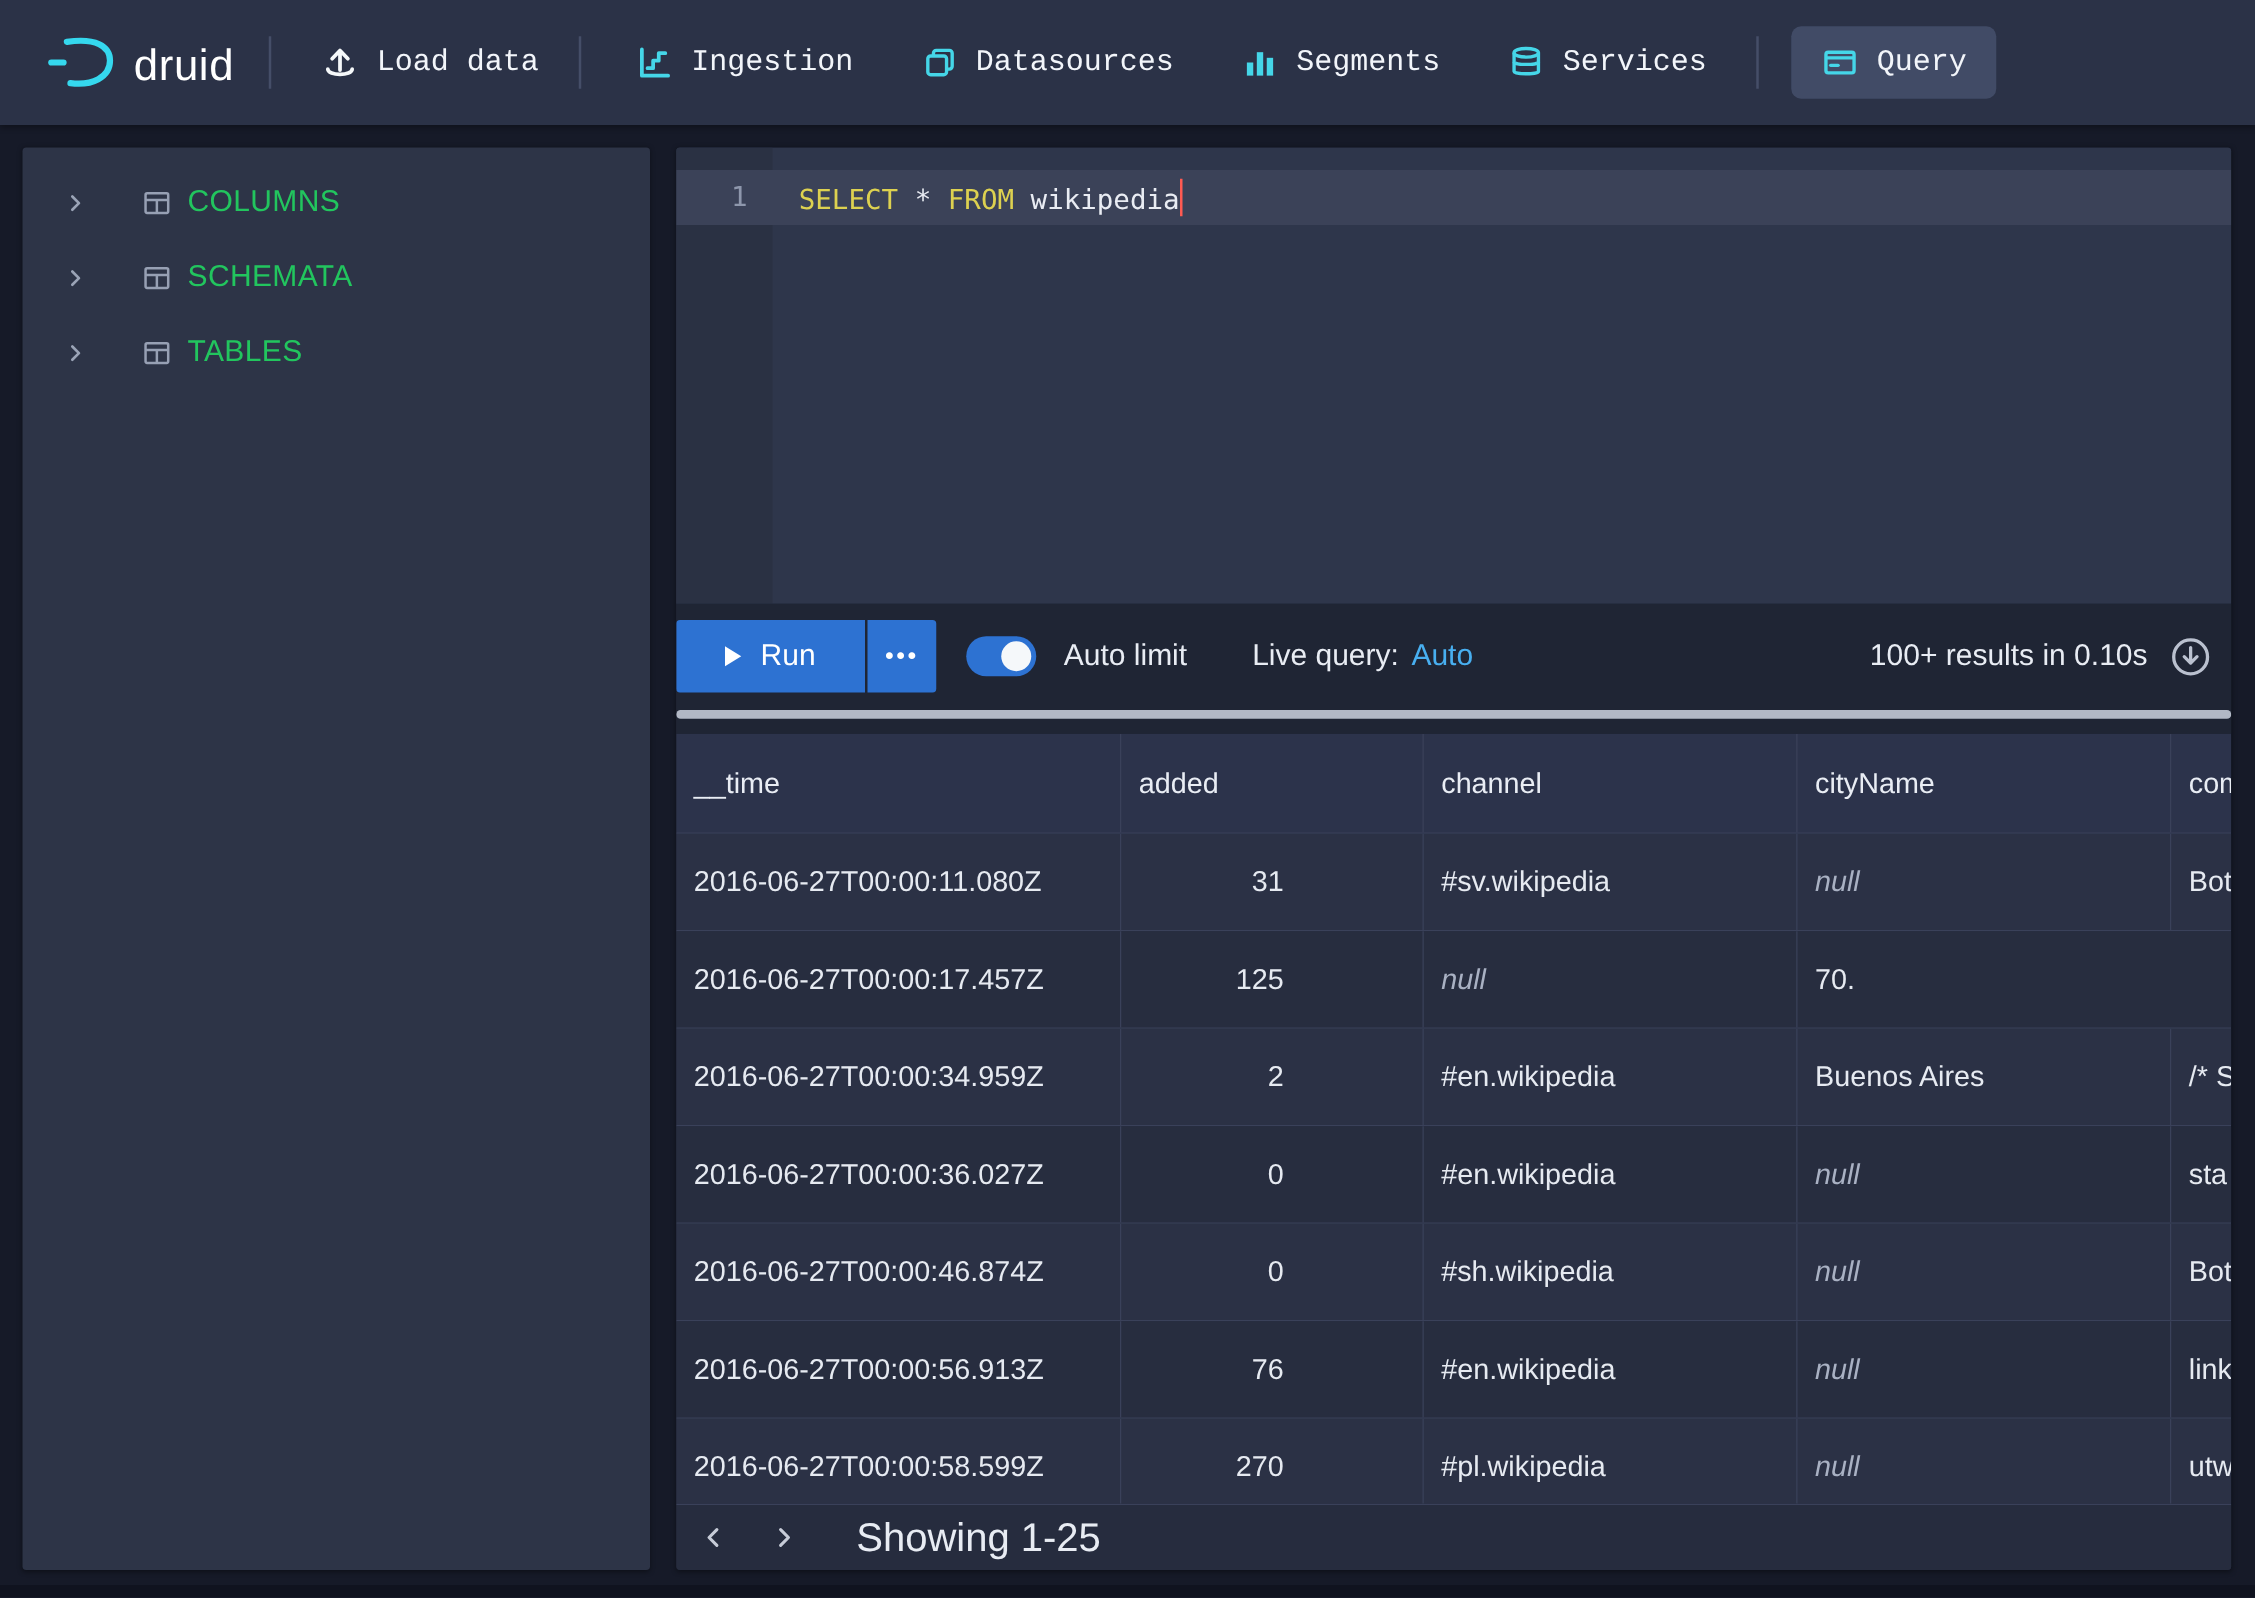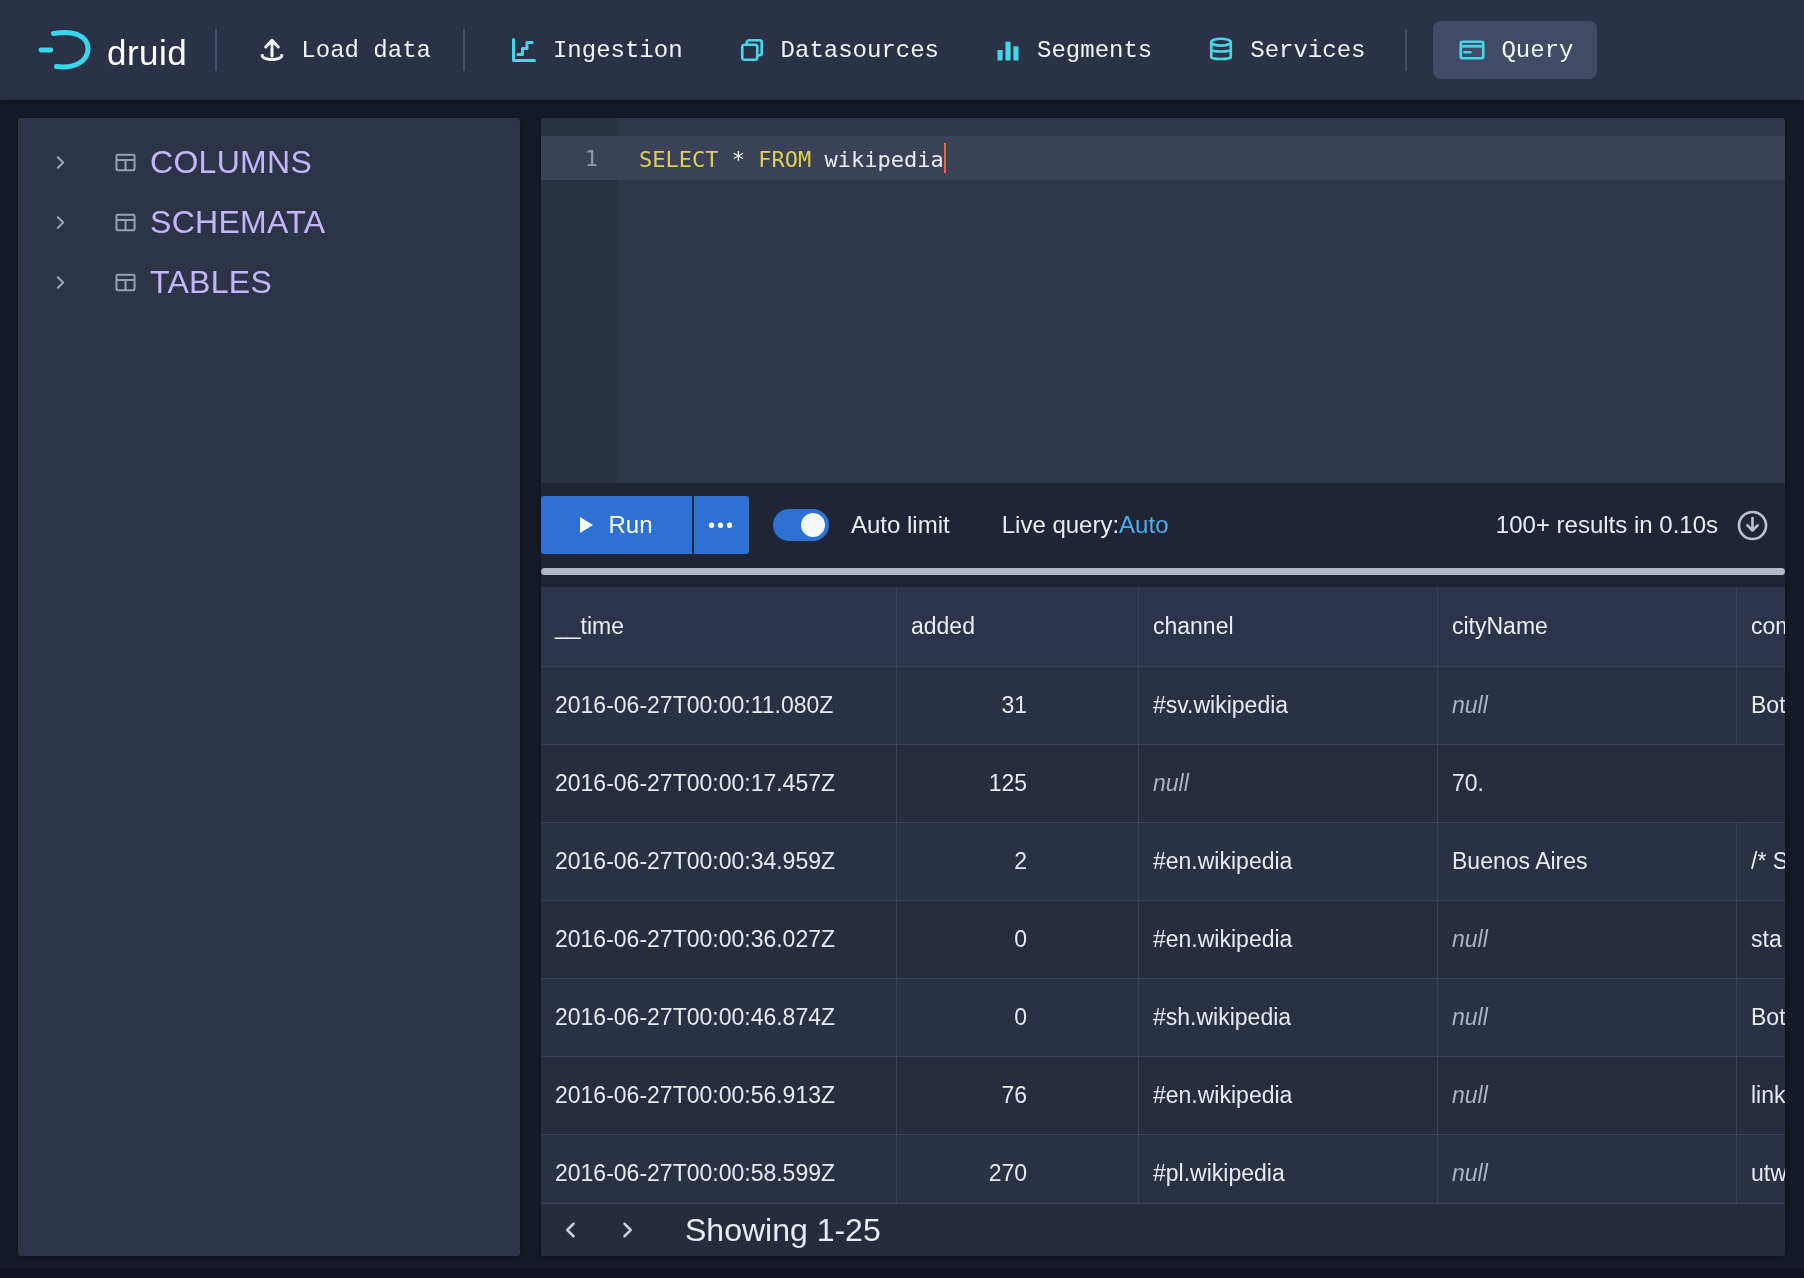--- a/index.html
+++ b/index.html
@@ -22,21 +22,21 @@
   
   .sidebar{position:absolute;left:18px;top:118px;width:502px;height:1138px;background:#2d3447;
            border-radius:3px;box-shadow:0 1px 4px rgba(0,0,0,.4);}
   .sidebar-header{display:flex;align-items:center;justify-content:space-between;
                   padding:36px 26px 20px 30px;cursor:pointer;}
   .sidebar-title{color:#eceff5;font-size:27px;letter-spacing:.4px;}
   .tree{margin-top:14px;}
   .tree-item{display:flex;align-items:center;height:60px;padding-left:34px;cursor:pointer;}
   .tree-chevron{margin-right:44px;display:flex;flex:none;}
   .tree-icon{margin-right:12px;display:flex;flex:none;}
-  .tree-label{color:#c4b5fd;font-size:32px;letter-spacing:.3px;}
+  .tree-label{color:#22c55e;font-size:24px;letter-spacing:.3px;}
 
   
   .main{position:absolute;left:541px;top:118px;width:1244px;height:1138px;background:#232939;
         border-radius:3px;display:flex;flex-direction:column;overflow:hidden;
         box-shadow:0 1px 4px rgba(0,0,0,.4);}
 
   
   .editor{position:relative;height:365px;background:#2e364b;flex:none;cursor:text;}
   .editor-gutter-bg{position:absolute;left:0;top:0;bottom:0;width:77px;background:#2a3143;}
   .active-line-bg{position:absolute;left:0;right:0;top:18px;height:44px;background:#3b4258;}
@@ -58,21 +58,21 @@
   .btn-more{width:55px;height:58px;margin-left:2px;background:#2d72d2;border:none;
             border-radius:0 3px 3px 0;color:#fff;font-size:20px;letter-spacing:2px;cursor:pointer;
             display:flex;align-items:center;justify-content:center;font-family:inherit;}
   .toggle{margin-left:24px;width:56px;height:32px;border-radius:16px;background:#2d72d2;
           position:relative;cursor:pointer;flex:none;}
   .toggle-knob{position:absolute;right:4px;top:4px;width:24px;height:24px;border-radius:50%;
                background:#f5f8fa;}
   .lbl{color:#e8ecf3;font-size:24px;white-space:nowrap;}
   .auto-limit-lbl{margin-left:22px;}
   .live-query{margin-left:52px;}
-  .live-auto{color:#48aff0;cursor:pointer;}
+  .live-auto{color:#48aff0;margin-left:10px;cursor:pointer;}
   .spacer{flex:1;}
   .results-summary{color:#e8ecf3;font-size:24px;margin-right:18px;white-space:nowrap;}
   .dl-btn{display:flex;cursor:pointer;}
   .hscroll{position:absolute;top:85px;left:0;right:0;height:7px;background:#b2b8c5;
            border-radius:4px;cursor:grab;}
 
   
   .table{flex:1;overflow:hidden;background:#262c3e;font-size:23px;}
   .trow{display:flex;height:78px;box-sizing:border-box;border-bottom:1px solid #3a415a;}
   .trow.thead{height:80px;background:#2c334b;}

